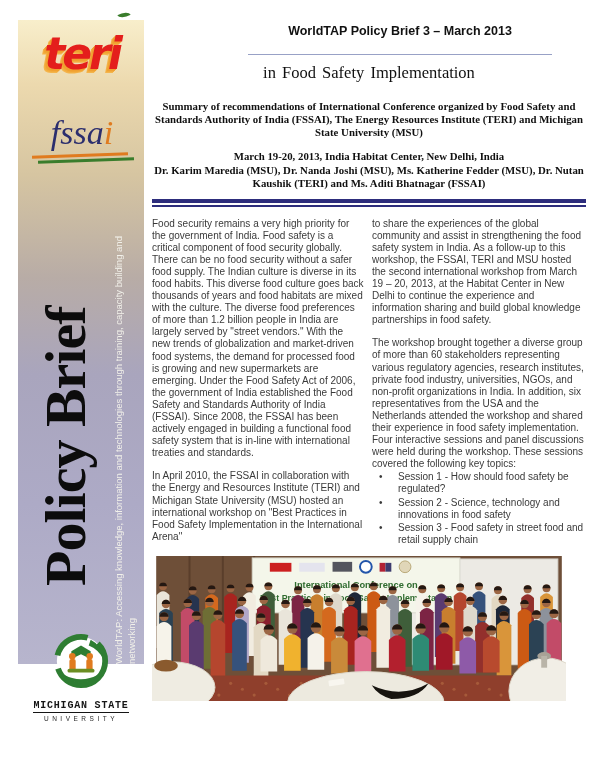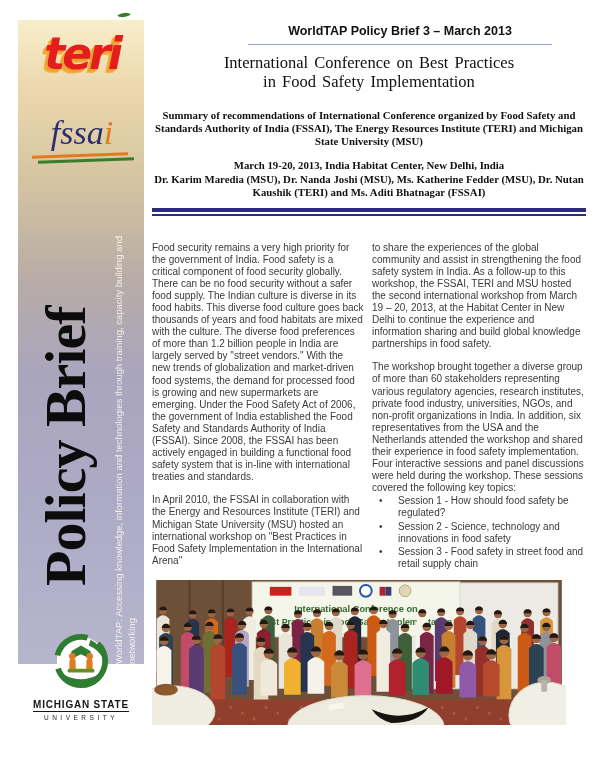--- a/index.html
+++ b/index.html
@@ -41,47 +41,47 @@
     writing-mode:vertical-rl;transform:rotate(180deg);
     font-size:9.5px;line-height:13px;color:#f2f1ea;text-align:left;
   }
   .worldtap-block{position:absolute;left:0;top:612px;width:126px;text-align:center;}
   .worldtap-label{
     font-family:"Liberation Serif",serif;font-weight:bold;font-size:14.5px;
     color:#b5541c;letter-spacing:0.5px;margin-top:2px;
   }
   .msu-name{
     display:inline-block;font-weight:bold;font-size:10px;letter-spacing:0.8px;color:#151515;
-    border-bottom:1.5px solid #151515;padding-bottom:1px;margin-top:4px;
+    border-bottom:1.5px solid #151515;padding-bottom:1px;margin-top:4px;font-family:Liberation Mono, monospace;
   }
   .msu-sub{font-size:6.5px;letter-spacing:3.5px;color:#2a2a2a;margin-top:2px;}
   
   .main{position:absolute;left:152px;top:24px;width:434px;}
   .header-bar{
     width:304px;margin-left:96px;text-align:center;
     font-weight:bold;font-size:12.5px;color:#111;
-    border-bottom:1.5px solid #98a1c6;padding-bottom:6px;margin-bottom:8px;
+    border-bottom:1.5px solid #98a1c6;padding-bottom:16px;margin-bottom:8px;
   }
   .doc-title{
     font-family:"Liberation Serif",serif;font-size:16.5px;line-height:19px;
     text-align:center;color:#101010;word-spacing:2px;
   }
   .doc-summary{
     font-family:"Liberation Serif",serif;font-weight:bold;font-size:10.8px;line-height:13px;
     text-align:center;color:#101010;margin-top:18px;
   }
   .event-block{
     font-family:"Liberation Serif",serif;font-weight:bold;font-size:10.8px;line-height:13.5px;
     text-align:center;color:#101010;margin-top:11px;
   }
   .double-rule{
     margin-top:8px;height:2px;background:#fff;
     border-top:4px solid #2d2d7c;border-bottom:2px solid #2d2d7c;
   }
-  .columns{display:flex;gap:8px;margin-top:26px;}
+  .columns{display:flex;gap:8px;margin-top:11px;}
   .col{width:212px;font-size:10px;line-height:12.1px;color:#3a3a3a;}
   .col p{margin:0;}
   .col p + p{margin-top:11px;}
   .bullet-list{margin-top:1px;}
   .bullet-item{position:relative;padding-left:26px;margin-top:1px;}
   .bullet-item::before{content:"\2022";position:absolute;left:7px;top:0;}
   
   .photo-wrap{margin-top:10px;width:414px;height:145px;}
   .photo-caption{
     font-family:"Liberation Serif",serif;font-size:10px;color:#1c1c1c;margin-top:2px;
@@ -112,21 +112,20 @@
     </svg>
     <div><span class="msu-name">MICHIGAN STATE</span></div>
     <div class="msu-sub">UNIVERSITY</div>
   </div>
 </div>
 
 <div class="main">
   <div class="header-bar">WorldTAP Policy Brief 3 – March 2013</div>
 
   <div class="doc-title">
-    <div>International Conference on Best Practices</div>
     <div>in Food Safety Implementation</div>
   </div>
 
   <div class="doc-summary">Summary of recommendations of International Conference organized by Food Safety and Standards Authority of India (FSSAI), The Energy Resources Institute (TERI) and Michigan State University (MSU)</div>
 
   <div class="event-block">
     <div>March 19-20, 2013, India Habitat Center, New Delhi, India</div>
     <div>Dr. Karim Maredia (MSU), Dr. Nanda Joshi (MSU), Ms. Katherine Fedder (MSU), Dr. Nutan Kaushik (TERI) and Ms. Aditi Bhatnagar (FSSAI)</div>
   </div>
 

